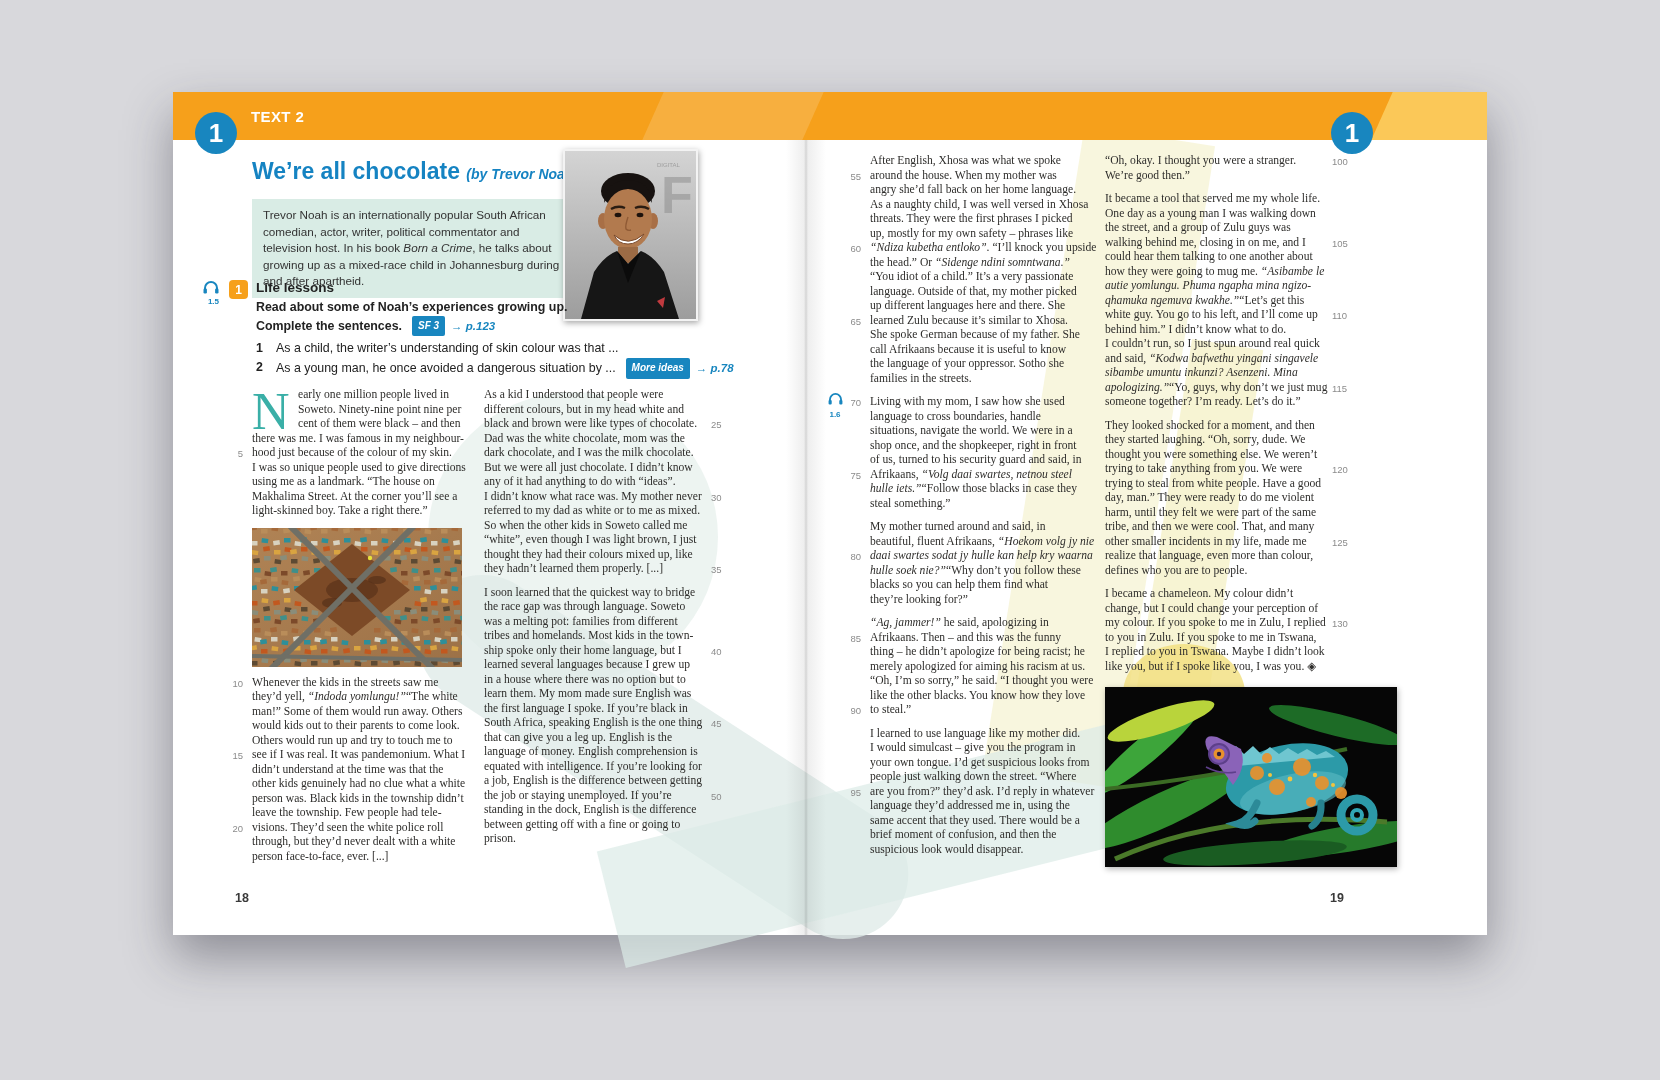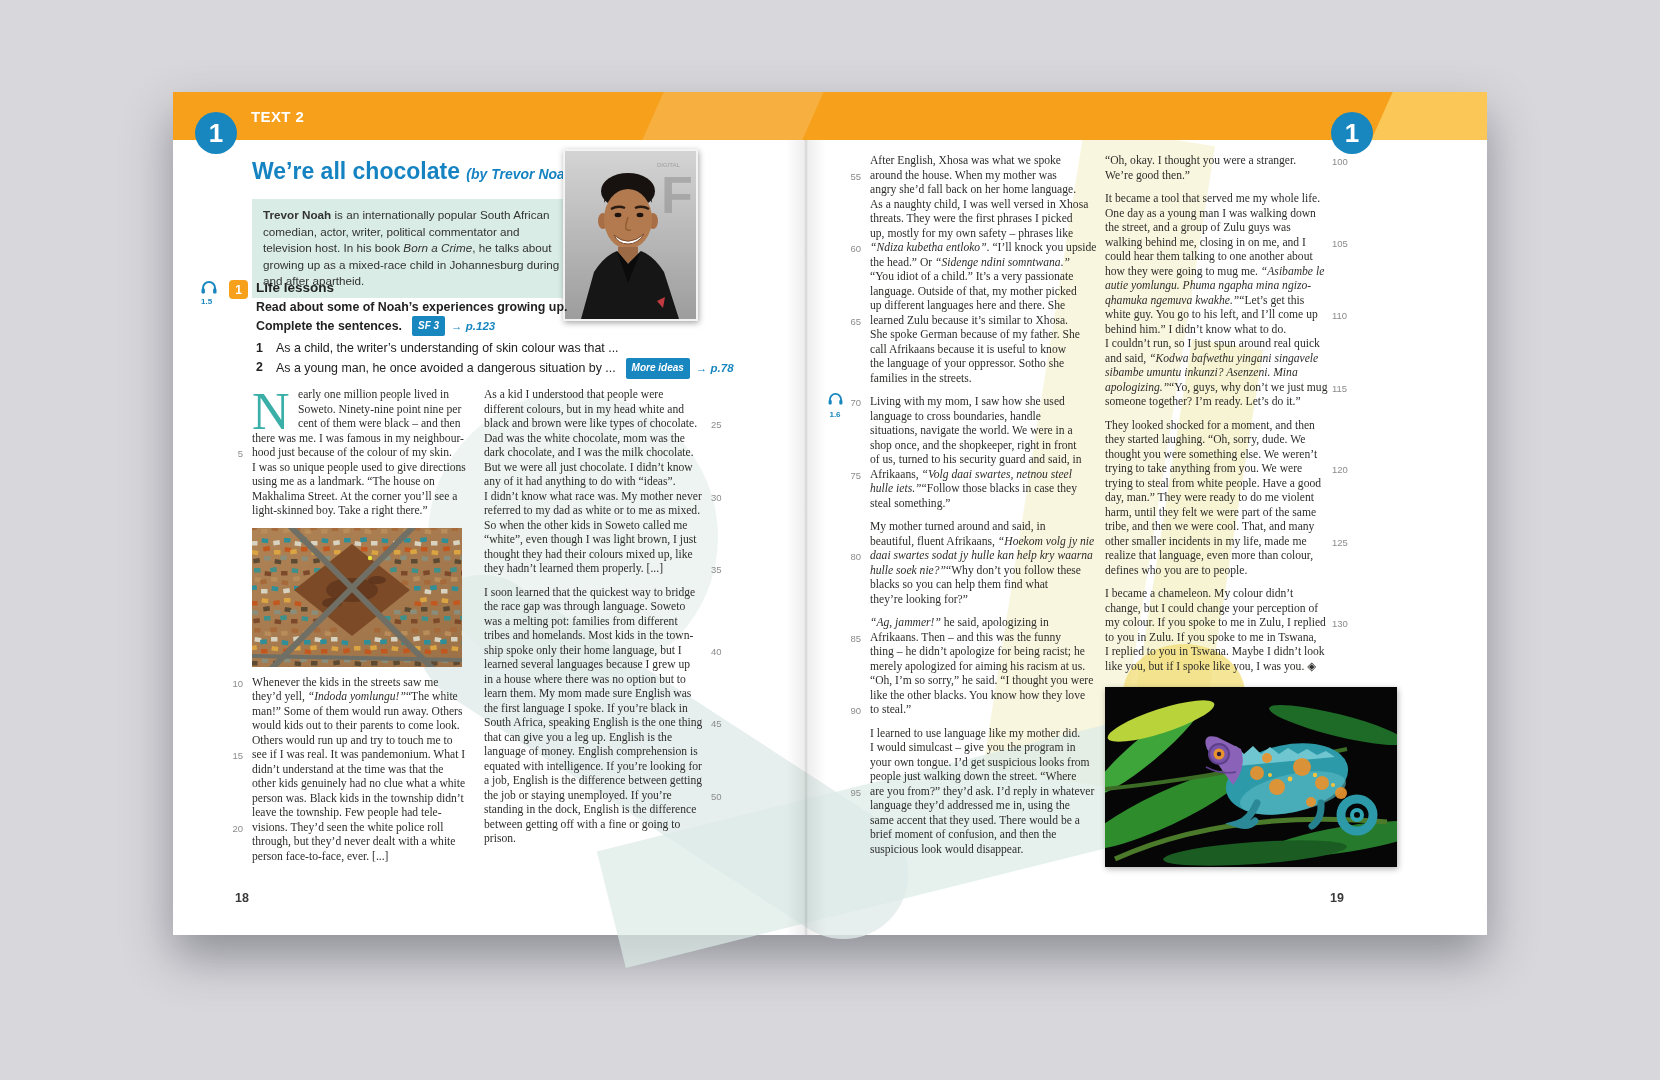--- a/index.html
+++ b/index.html
@@ -26,21 +26,21 @@
               font-weight:bold;font-size:26px;display:flex;align-items:center;justify-content:center;z-index:4;}
   .unit-badge.left{left:22px}.unit-badge.right{left:1158px}
   
   .title{position:absolute;left:79px;top:66px;z-index:2;color:#1583c2;font-size:23px;font-weight:bold;}
   .byline{font-size:14px;font-weight:bold;font-style:italic;}
   .infobox{position:absolute;left:79px;top:107px;width:308px;z-index:2;background:#d9ece5;padding:8px 11px;
            font-size:11.7px;line-height:16.6px;color:#333;}
   .noah-photo{position:absolute;left:390px;top:57px;width:131px;height:168px;z-index:2;
               border:2px solid #f3f3f3;box-shadow:1px 2px 6px rgba(0,0,0,.35);}
   
-  .ex-audio{position:absolute;left:28px;top:188px;width:24px;text-align:left;z-index:2;}
+  .ex-audio{position:absolute;left:22px;top:188px;width:24px;text-align:right;z-index:2;}
   .audio-track{display:block;font-size:8px;font-weight:bold;color:#1886bf;margin-top:-1px;}
   .ex-badge{position:absolute;left:56px;top:188px;width:19px;height:19px;border-radius:4px;background:#f6a01b;z-index:2;
             color:#fff;font-weight:bold;font-size:12px;display:flex;align-items:center;justify-content:center;}
   .ex-content{position:absolute;left:83px;top:188px;width:440px;z-index:2;color:#222;}
   .ex-title{font-weight:bold;font-size:13.5px;margin-bottom:4px;}
   .ex-line{font-weight:bold;font-size:12.4px;line-height:17px;}
   .sf-badge{display:inline-block;background:#1886bf;color:#fff;font-style:italic;font-weight:bold;font-size:10px;
             padding:1px 6px 2px;border-radius:2px;margin-left:10px;vertical-align:1px;}
   .page-ref{color:#1886bf;font-style:italic;font-weight:bold;font-size:11.5px;margin-left:6px;}
   .ex-items{position:absolute;left:83px;top:247px;width:480px;z-index:2;color:#222;}
@@ -57,21 +57,21 @@
   .lnum{position:absolute;top:1px;font-size:9.5px;color:#8b8b8b;font-family:"Liberation Sans",sans-serif;}
   .numbers-left .lnum{right:calc(100% + 9px);}
   .numbers-right .lnum{left:calc(100% + 9px);}
   .ind{padding-left:46px;}
   .dropcap{position:absolute;left:0;top:2px;font-size:52px;line-height:44px;color:#3aafa7;}
   .audio-margin{position:absolute;right:calc(100% + 24px);top:-2px;width:22px;text-align:center;font-family:"Liberation Sans",sans-serif;}
   .soweto-wrap{margin:4px 0 9px;width:210px;height:139px;}
   .cham-wrap{margin-top:13px;width:292px;height:180px;box-shadow:1px 2px 6px rgba(0,0,0,.3);}
   .pageno{position:absolute;top:799px;font-weight:bold;font-size:12.5px;color:#3a3a3a;z-index:2;}
   .pageno.left{left:62px}.pageno.right{left:1157px}
-  em{font-style:italic}strong{font-weight:bold}
+  em{font-style:italic}strong{font-weight:normal}
 </style>
 </head>
 <body>
 
 <div class="stage">
   <div class="spread">
 
     <div class="deco deco-circle"></div>
     <div class="deco deco-swoosh-left"></div>
     <div class="deco deco-band-yellow"></div>

